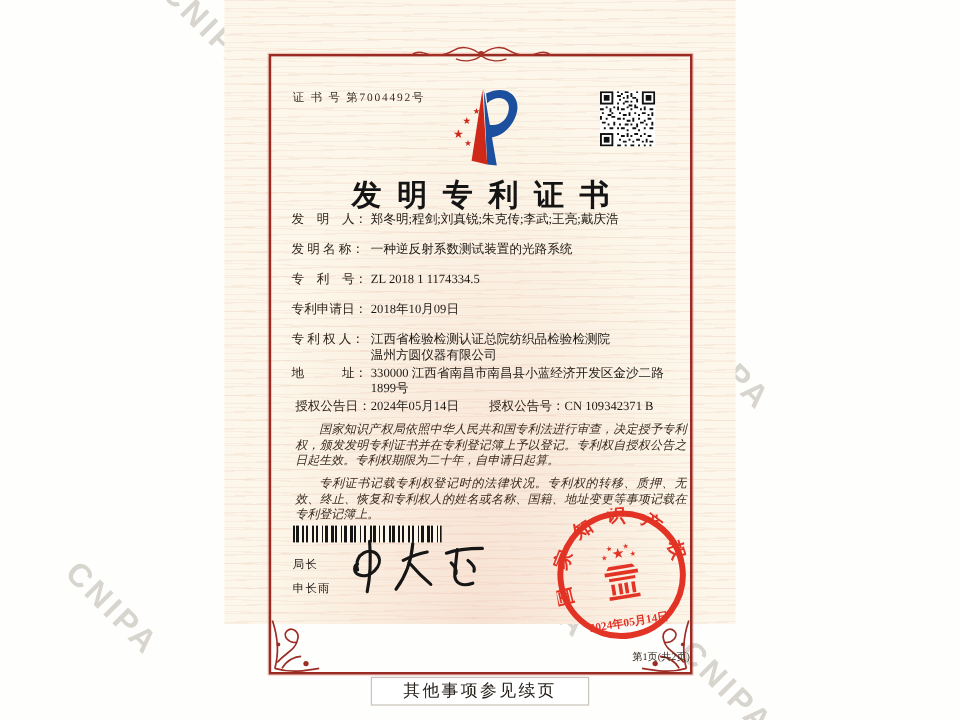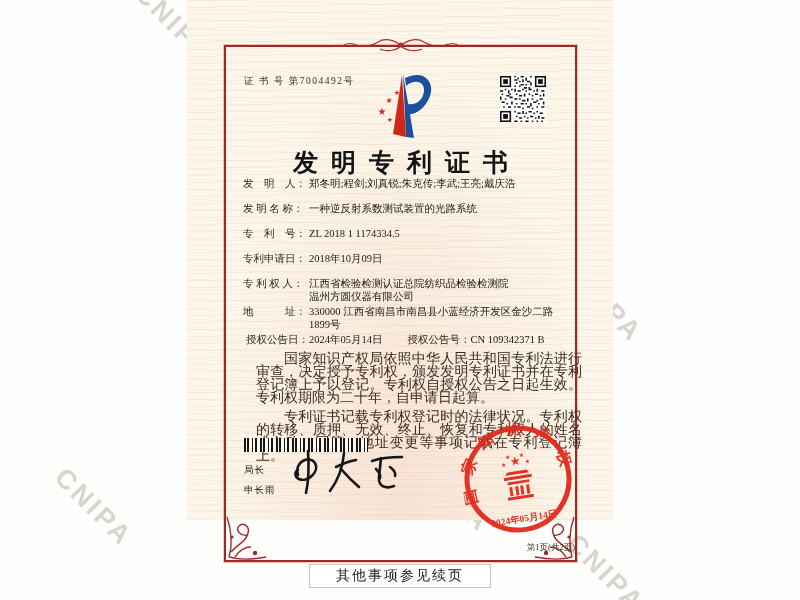--- a/index.html
+++ b/index.html
@@ -35,21 +35,21 @@
     font-size:25px;font-weight:bold;letter-spacing:13px;padding-left:13px;
     box-sizing:border-box;color:#141414;
   }
   .fields{position:absolute;left:17px;top:131px;width:324px;font-size:10.5px;line-height:12.5px;}
   .frow{display:flex;margin-bottom:12.5px;}
   .frow.multi{margin-bottom:3px;}
   .flabel{flex:0 0 66px;white-space:pre;color:#31251c;}
   .fvalue{flex:1;white-space:pre-line;color:#1e1813;}
   .frow-split{display:flex;margin-bottom:12px;text-align:right;}
   .pair{display:flex;}
-  .paras{position:absolute;left:30px;top:305px;width:326px;font-size:14px;line-height:13px;text-align:justify;color:#3a2a20;}
+  .paras{position:absolute;left:20px;top:305px;width:326px;font-size:10px;line-height:13px;text-align:justify;color:#3a2a20;font-style:italic;}
   .paras p{margin:0 0 6px 0;text-indent:2em;}
   .barcode{
     position:absolute;left:18px;top:391px;width:124px;height:14px;
     background:repeating-linear-gradient(90deg,#151515 0 2px,#fcf7ea 2px 3px,#151515 3px 5px,#fcf7ea 5px 8px,#151515 8px 9px,#fcf7ea 9px 11px,#151515 11px 13px,#fcf7ea 13px 16px);
   }
   .director{position:absolute;left:18px;top:417px;font-size:9.5px;color:#26201a;}
   .director div{margin-bottom:7px;letter-spacing:1px;}
   .sig{position:absolute;left:58px;top:398px;}
   .seal{position:absolute;left:236px;top:376px;transform:rotate(-9deg);opacity:.94;}
   .page-num{position:absolute;left:0;bottom:6px;width:100%;text-align:right;font-size:8.5px;color:#33291f;}

